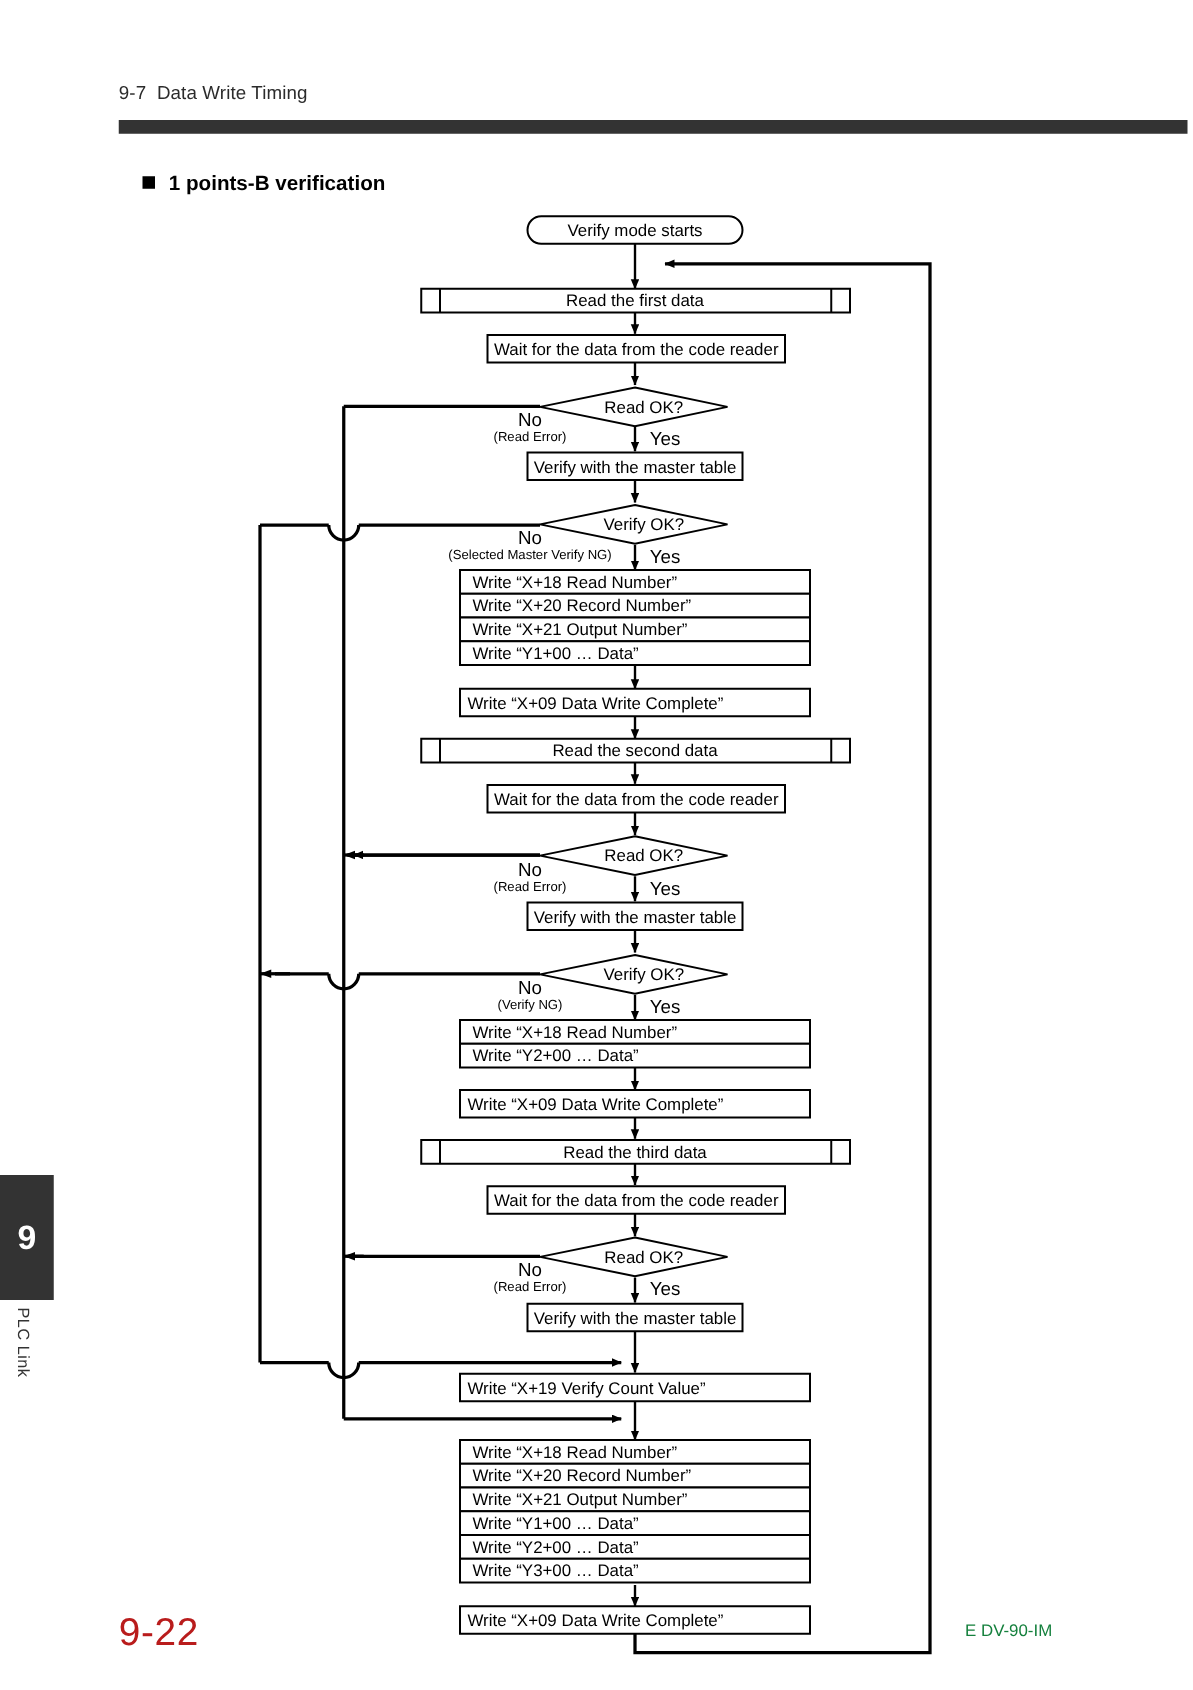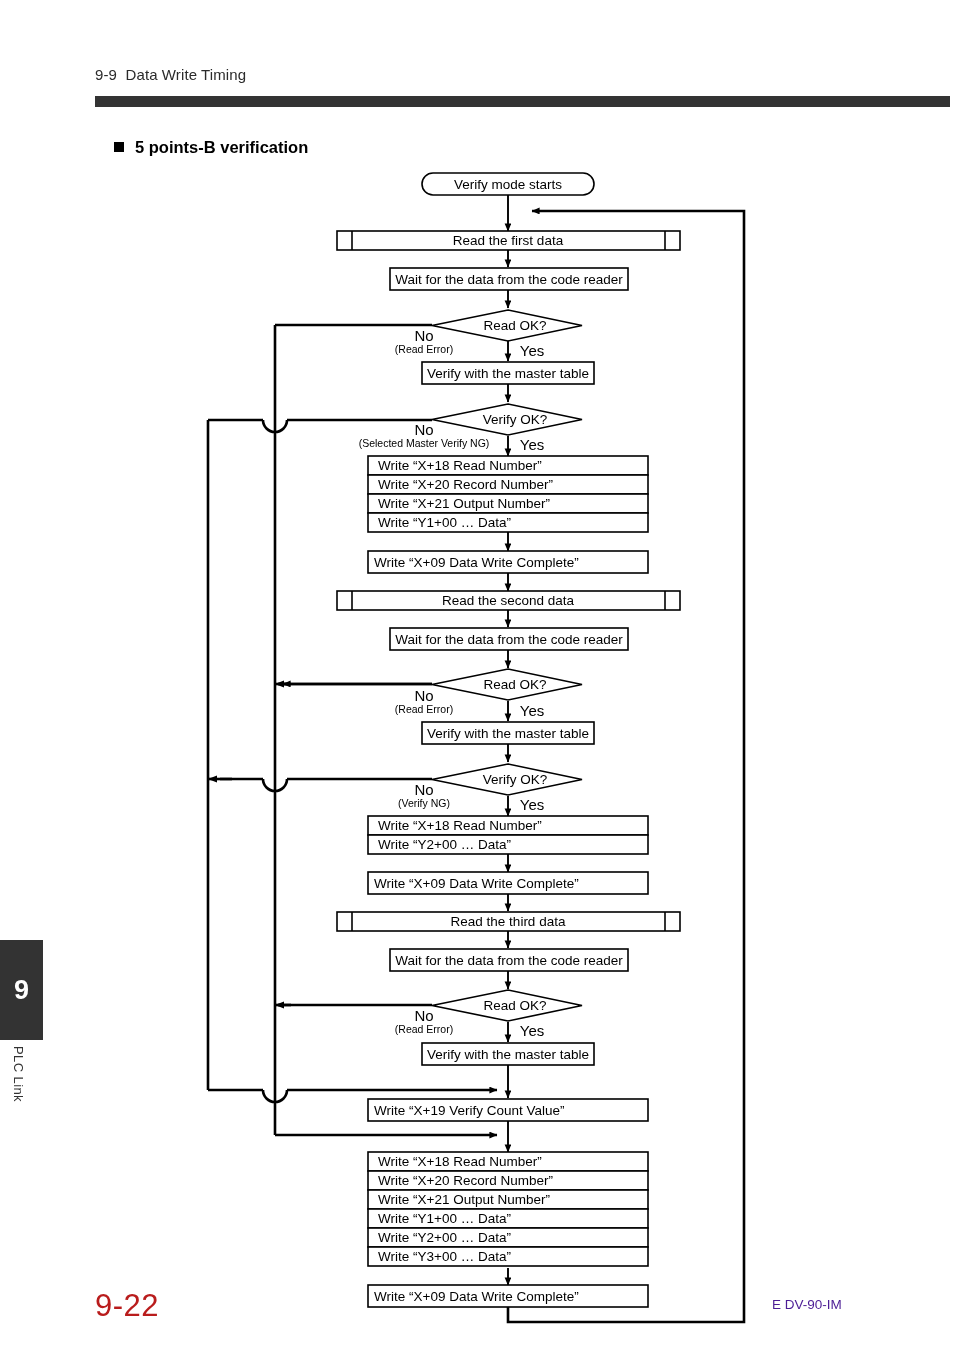--- a/index.html
+++ b/index.html
@@ -42,44 +42,44 @@
     writing-mode:vertical-rl;white-space:nowrap;
   }
 
   
   #page-number{
     position:absolute;left:95px;top:1288px;
     font-size:31px;color:#b91c1c;letter-spacing:.5px;
   }
   #doc-code{
     position:absolute;left:772px;top:1297px;
-    font-size:13.5px;color:#4c1d95;white-space:nowrap;
+    font-size:13.5px;color:#15803d;white-space:nowrap;
   }
 
   
   #flowchart{position:absolute;left:0;top:0;width:954px;height:1352px;}
   #flowchart text{font-family:"Liberation Sans", sans-serif;fill:#000;}
   .fc-shape{fill:#fff;stroke:#000;stroke-width:1.6;}
   .fc-line{stroke:#000;stroke-width:2.6;fill:none;}
   .fc-line-thin{stroke:#000;stroke-width:1.9;fill:none;}
   .fc-hop{stroke:#000;stroke-width:2.6;fill:none;}
   .lbl-c{font-size:13.5px;text-anchor:middle;}
   .lbl-l{font-size:13.5px;text-anchor:start;}
   .lbl-branch{font-size:15px;text-anchor:middle;}
   .lbl-sub{font-size:10.5px;text-anchor:middle;}
 </style>
 </head>
 <body>
 
 <div class="page">
 
-  <div id="section-header">9-9  Data Write Timing</div>
+  <div id="section-header">9-7  Data Write Timing</div>
   <div id="header-rule"></div>
 
-  <div id="topic-heading"><span class="bullet"></span><span>5 points-B verification</span></div>
+  <div id="topic-heading"><span class="bullet"></span><span>1 points-B verification</span></div>
 
   <div id="chapter-tab">
     <div id="chapter-tab-number">9</div>
   </div>
   <div id="chapter-tab-label">PLC Link</div>
 
   <div id="page-number">9-22</div>
   <div id="doc-code">E DV-90-IM</div>
 
   <svg id="flowchart" viewBox="0 0 954 1352">

